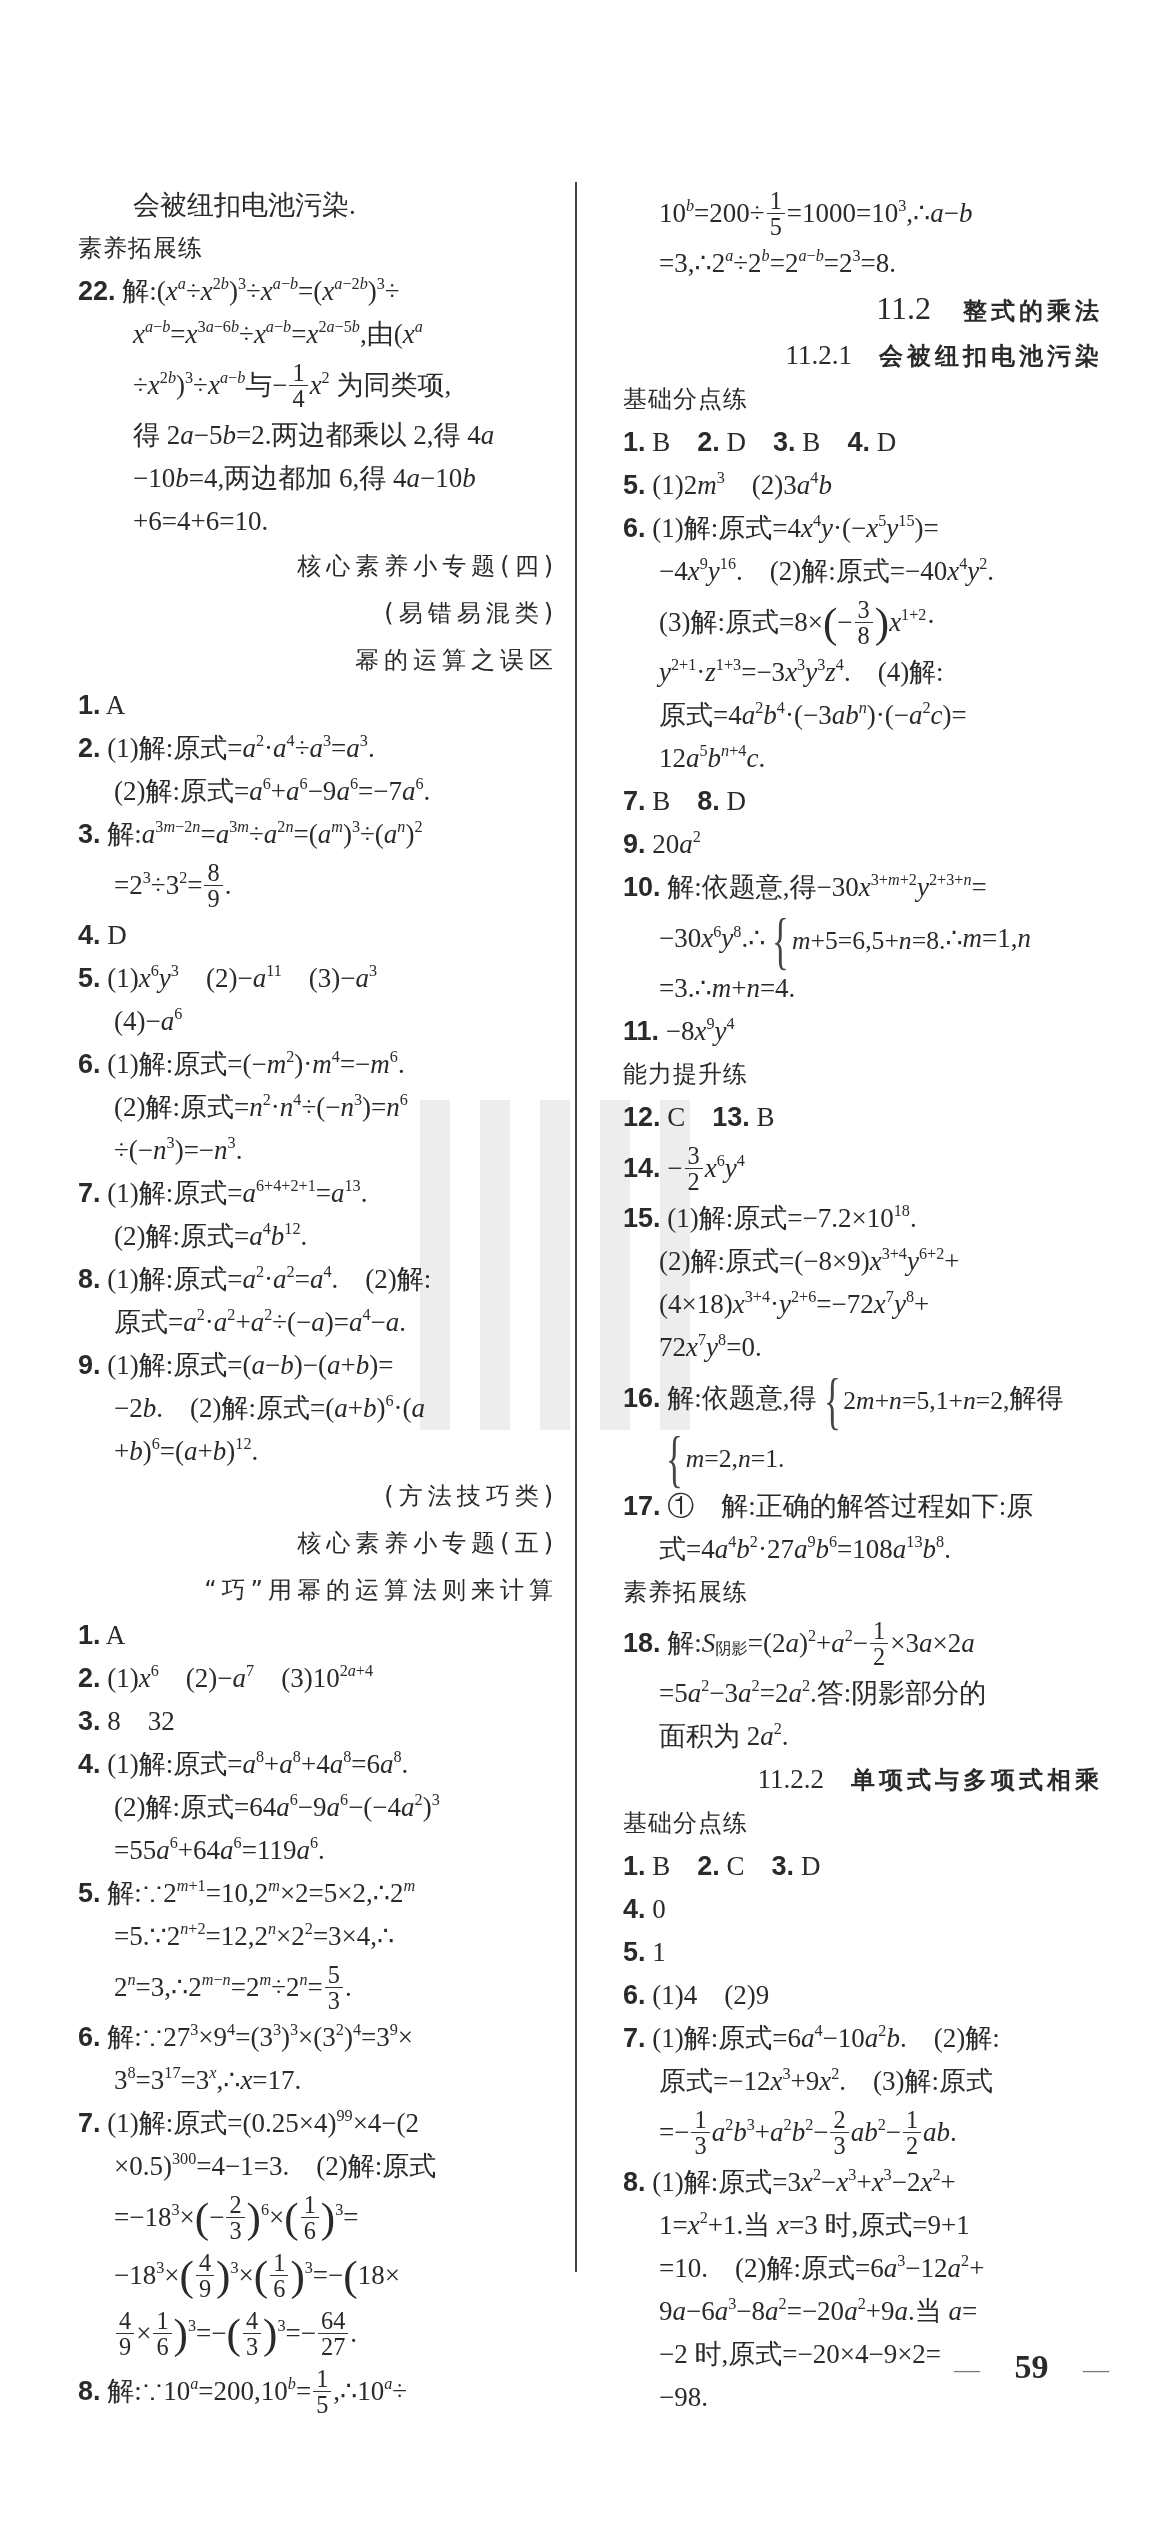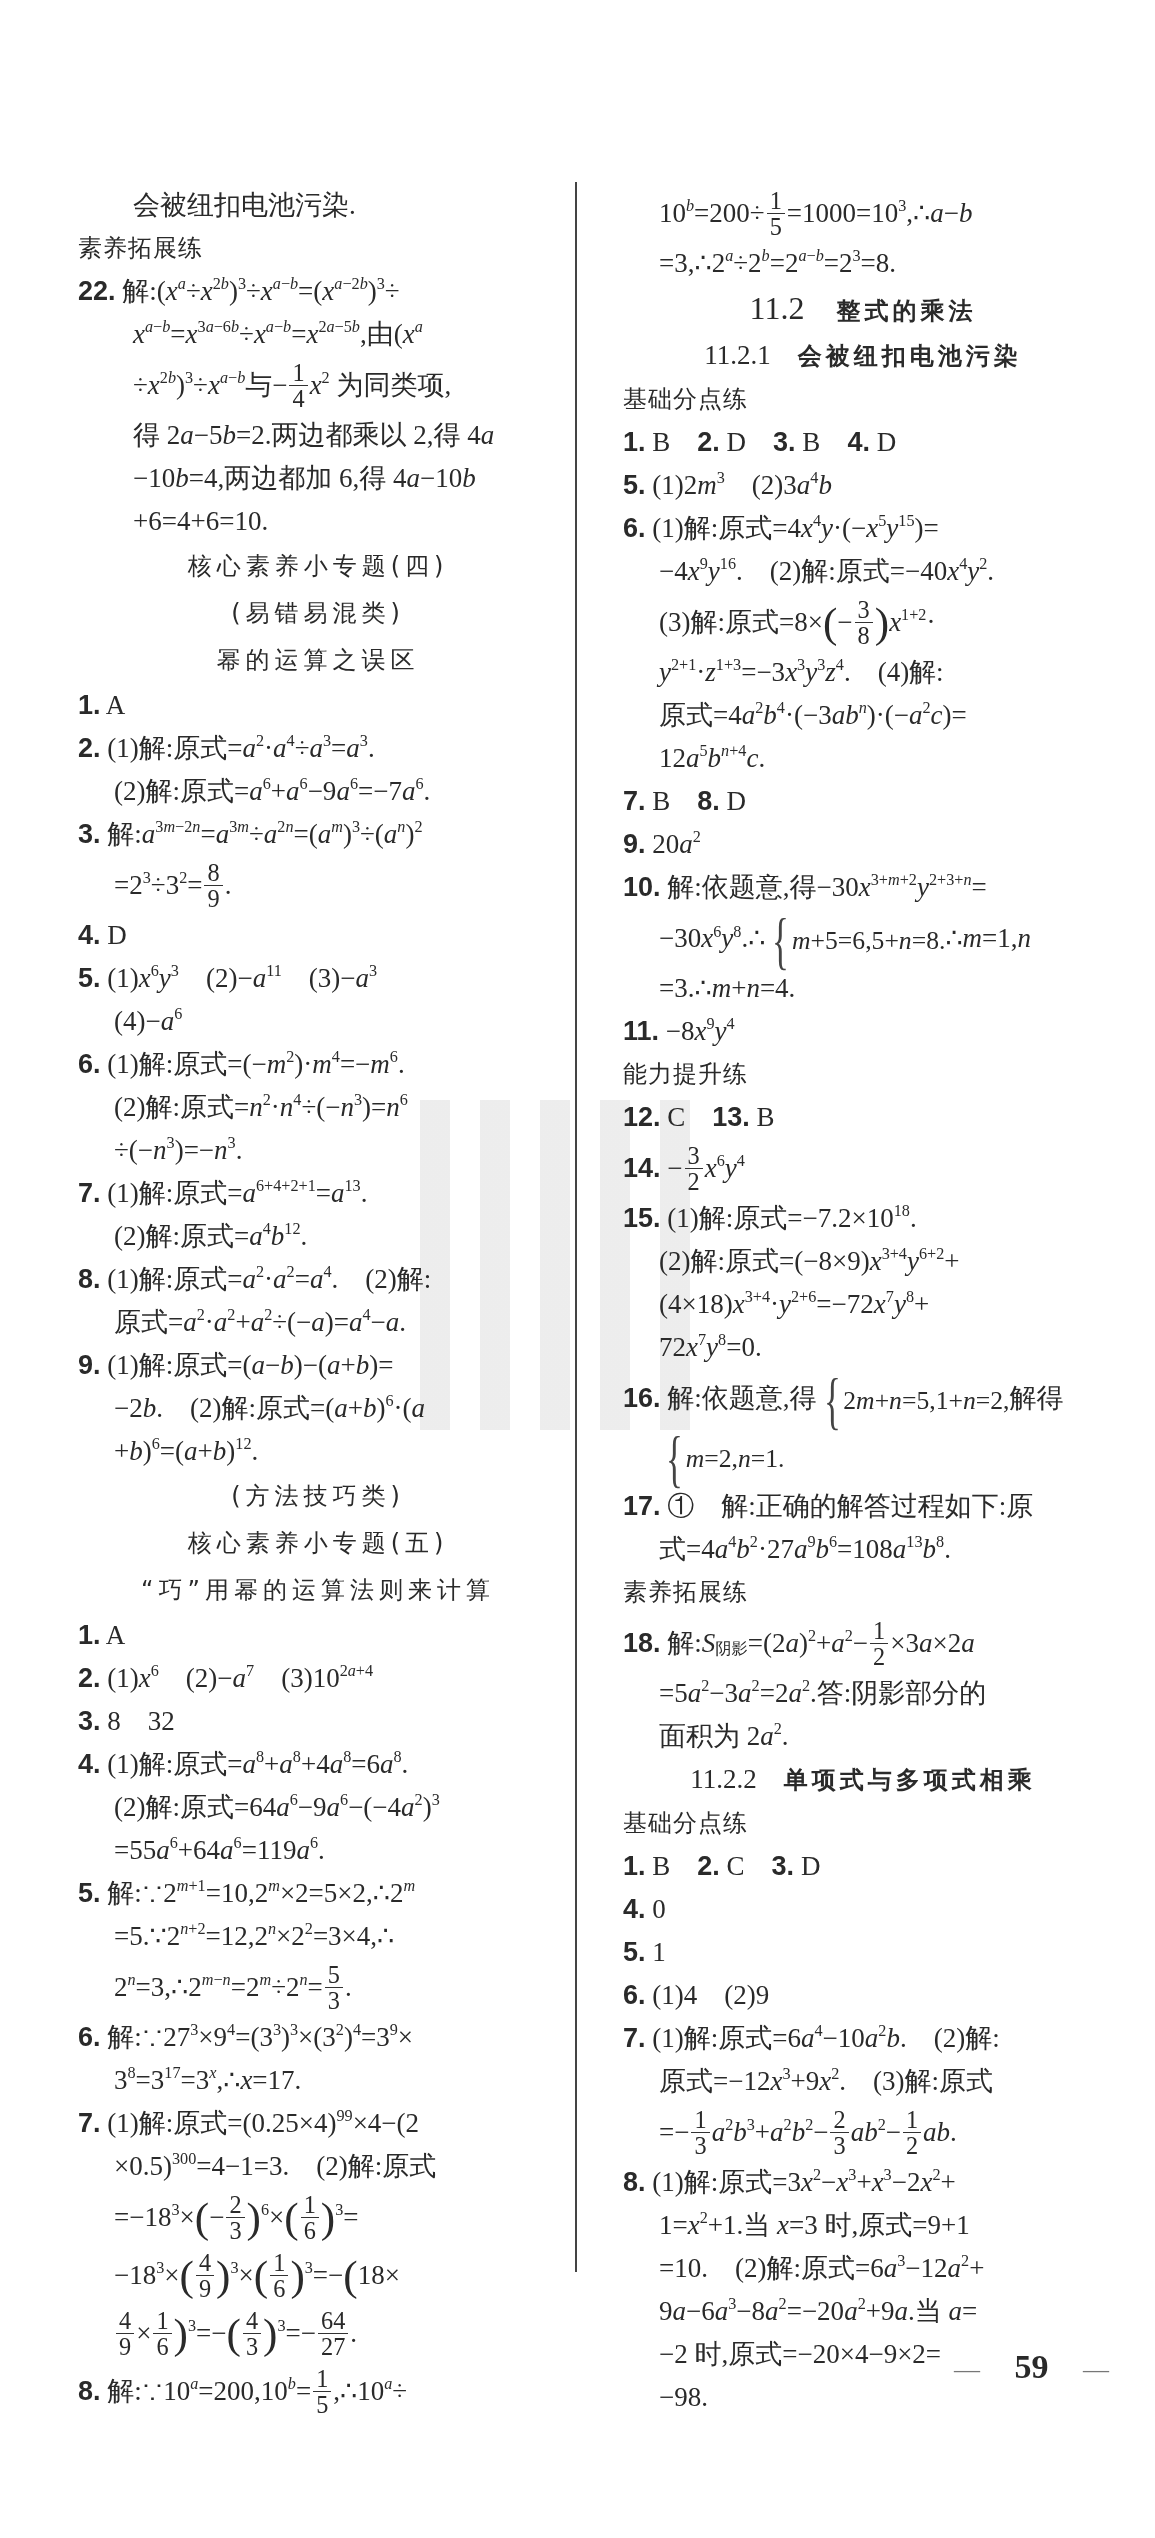--- a/index.html
+++ b/index.html
@@ -7,21 +7,21 @@
          font-family: "Liberation Serif", "DejaVu Serif", serif; color: #2a2a2a; }
   .page { position: absolute; left: 0; top: 0; width: 1155px; height: 2538px; }
   .col { position: absolute; top: 170px; margin-top: 14px; }
   .col-left { left: 78px; width: 480px; }
   .col-right { left: 623px; width: 480px; }
   .divider { position: absolute; left: 575px; top: 182px; width: 2px; height: 2090px; background: #444; }
   .line { font-size: 27px; line-height: 43px; white-space: nowrap; position: relative; }
   .line.tall { line-height: 58px; height: 58px; }
   .line.indent { padding-left: 36px; }
   .line.indent2 { padding-left: 55px; }
-  .center { text-align: center; }
+  .center { text-align: right; }
   .head-sec { font-family: "DejaVu Sans", "Liberation Sans", sans-serif; font-weight: normal; font-size: 24px; letter-spacing: 1px; }
   .head-topic { font-family: "DejaVu Sans", "Liberation Sans", sans-serif; font-size: 24px; letter-spacing: 5px; line-height: 47px; }
   .head-chap { font-size: 32px; line-height: 46px; }
   .head-chap .cjk, .head-sub .cjk { font-family: "DejaVu Sans", sans-serif; font-weight: bold; font-size: 24px; letter-spacing: 4px; }
   .head-sub { font-size: 27px; }
   b.num { font-weight: bold; font-family: Liberation Sans, sans-serif; }
   i { font-style: italic; }
   sup { font-size: 0.6em; vertical-align: 0.65em; line-height: 0; }
   sub { font-size: 0.6em; vertical-align: -0.15em; line-height: 0; font-family: "DejaVu Sans", sans-serif; }
   .frac { display: inline-flex; flex-direction: column; align-items: center; vertical-align: middle;

